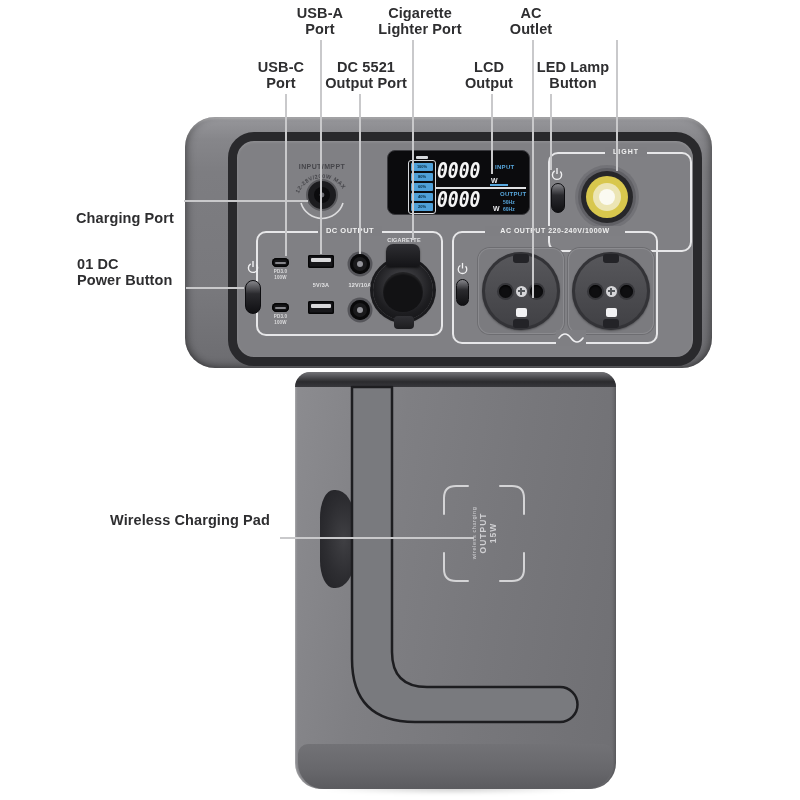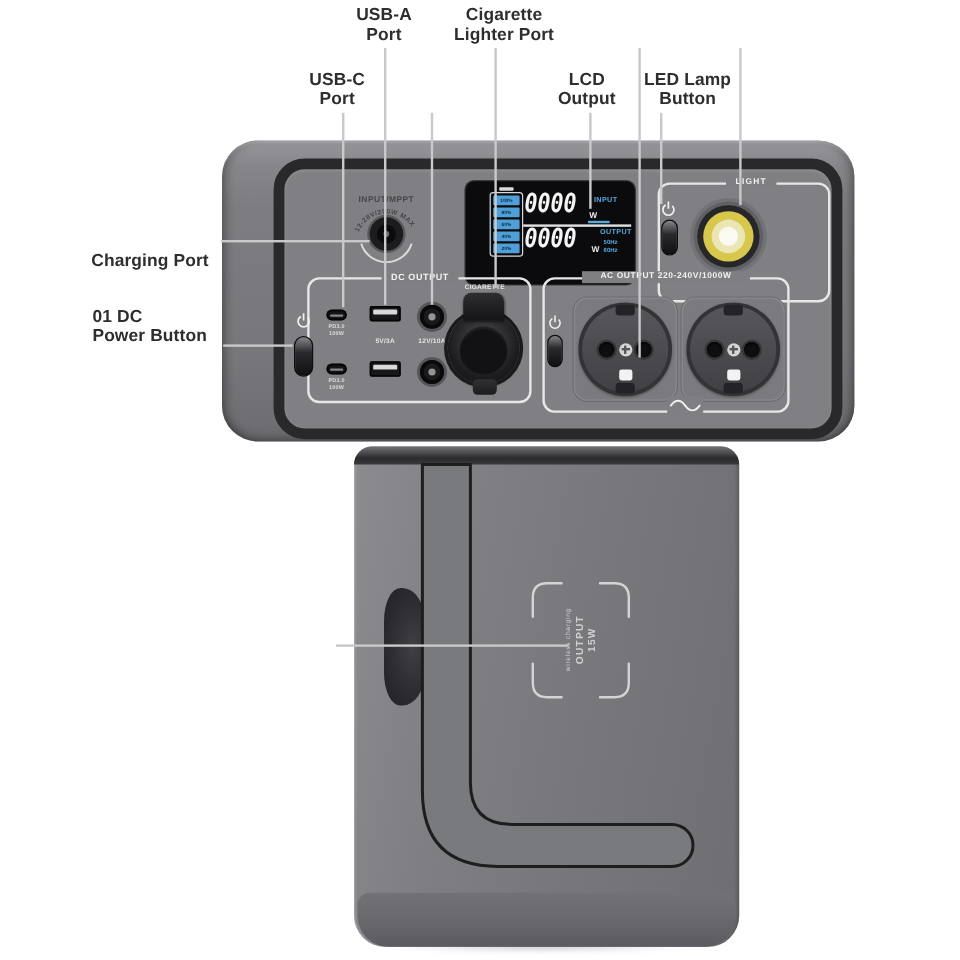--- a/index.html
+++ b/index.html
@@ -15,21 +15,21 @@
   .unit-top{position:absolute;left:185px;top:117px;width:527px;height:251px;border-radius:30px;
             background:linear-gradient(180deg,#97979b 0%,#86868a 9%,#7d7d81 22%,#78787c 70%,#6c6c70 100%);
             box-shadow:inset 7px 0 9px -5px rgba(0,0,0,.38), inset -7px 0 9px -5px rgba(0,0,0,.38),
                        inset 0 -7px 9px -5px rgba(0,0,0,.32), inset 0 3px 2px -1px rgba(255,255,255,.25);}
   .frame{position:absolute;left:43px;top:15px;width:474px;height:234px;border-radius:26px;
          border:9px solid #29292c;background:#808084;box-sizing:border-box;
          box-shadow:inset 0 1px 3px rgba(255,255,255,.15);}
   .input-label{position:absolute;left:87px;top:46px;width:100px;font-size:7px;font-weight:700;
                color:#45454a;text-align:center;letter-spacing:.4px;}
   
-  .lcd{position:absolute;left:202px;top:33px;width:143px;height:88px;background:#0b0b0d;
+  .lcd{position:absolute;left:202px;top:33px;width:143px;height:65px;background:#0b0b0d;
        border-radius:8px;border:1px solid #3a3a3e;box-sizing:border-box;}
   .battery{position:absolute;left:20px;top:9px;width:28px;height:54px;border:1.5px solid #d6d9dc;
            border-radius:3px;box-sizing:border-box;display:flex;flex-direction:column;gap:1.5px;padding:2px;}
   .battery .cap{position:absolute;left:7px;top:-5px;width:12px;height:3px;background:#d6d9dc;border-radius:1px;}
   .bseg{flex:1;background:#4fa0d8;border-radius:1px;font-size:4px;line-height:8px;text-align:center;
         color:#072a3e;font-weight:700;overflow:hidden;}
   .lcd-val{position:absolute;left:49px;top:8px;font-family:"DejaVu Sans Mono",monospace;font-weight:700;
            font-style:italic;font-size:22px;line-height:24px;color:#f5f5f5;transform:scaleX(.82);
            transform-origin:left;}
   .lcd-val.bottom{top:37px;}
@@ -112,38 +112,49 @@
 <div id="stage">
 
   <div class="callout-label" style="left:265px;top:6px;width:110px;">
     <div>USB-A</div>
     <div>Port</div>
   </div>
   <div class="callout-label" style="left:352px;top:6px;width:136px;">
     <div>Cigarette</div>
     <div>Lighter Port</div>
   </div>
+  <div class="callout-label" style="left:476px;top:6px;width:110px;">
+    <div>AC</div>
+    <div>Outlet</div>
+  </div>
   <div class="callout-label" style="left:226px;top:60px;width:110px;text-align:center;">
     <div>USB-C</div>
     <div>Port</div>
   </div>
+  <div class="callout-label" style="left:301px;top:60px;width:130px;">
+    <div>DC 5521</div>
+    <div>Output Port</div>
+  </div>
   <div class="callout-label" style="left:434px;top:60px;width:110px;">
     <div>LCD</div>
     <div>Output</div>
   </div>
   <div class="callout-label" style="left:518px;top:60px;width:110px;">
     <div>LED Lamp</div>
     <div>Button</div>
   </div>
   <div class="callout-label left" style="left:76px;top:179px;width:160px;margin-top:32px;">
     <div>Charging Port</div>
   </div>
   <div class="callout-label left" style="left:77px;top:257px;width:160px;">
     <div>01 DC</div>
     <div>Power Button</div>
+  </div>
+  <div class="callout-label left" style="left:110px;top:513px;width:200px;">
+    <div>Wireless Charging Pad</div>
   </div>
 
   <div class="cl-line" style="left:320px;top:40px;width:2px;height:214px;"></div>
   <div class="cl-line" style="left:412px;top:40px;width:2px;height:200px;"></div>
   <div class="cl-line" style="left:532px;top:40px;width:2px;height:258px;"></div>
   <div class="cl-line" style="left:616px;top:40px;width:2px;height:131px;"></div>
   <div class="cl-line" style="left:285px;top:94px;width:2px;height:162px;"></div>
   <div class="cl-line" style="left:359px;top:94px;width:2px;height:160px;"></div>
   <div class="cl-line" style="left:491px;top:94px;width:2px;height:80px;"></div>
   <div class="cl-line" style="left:550px;top:94px;width:2px;height:76px;"></div>

